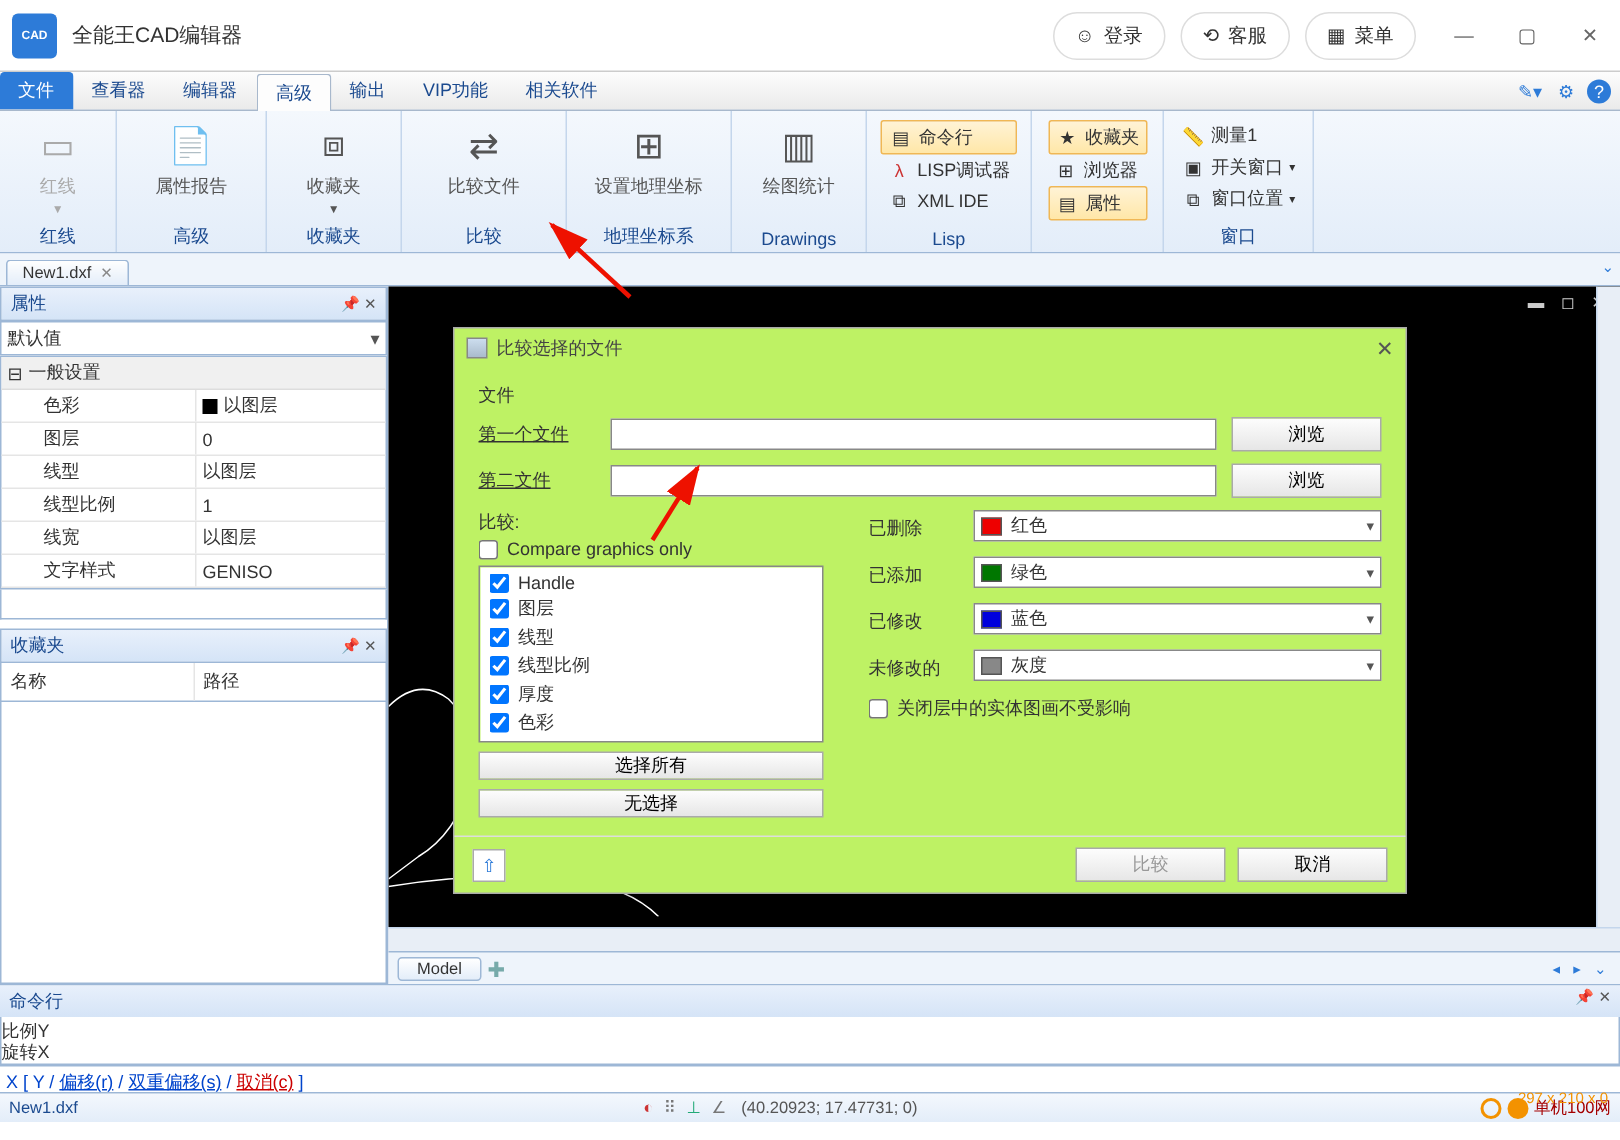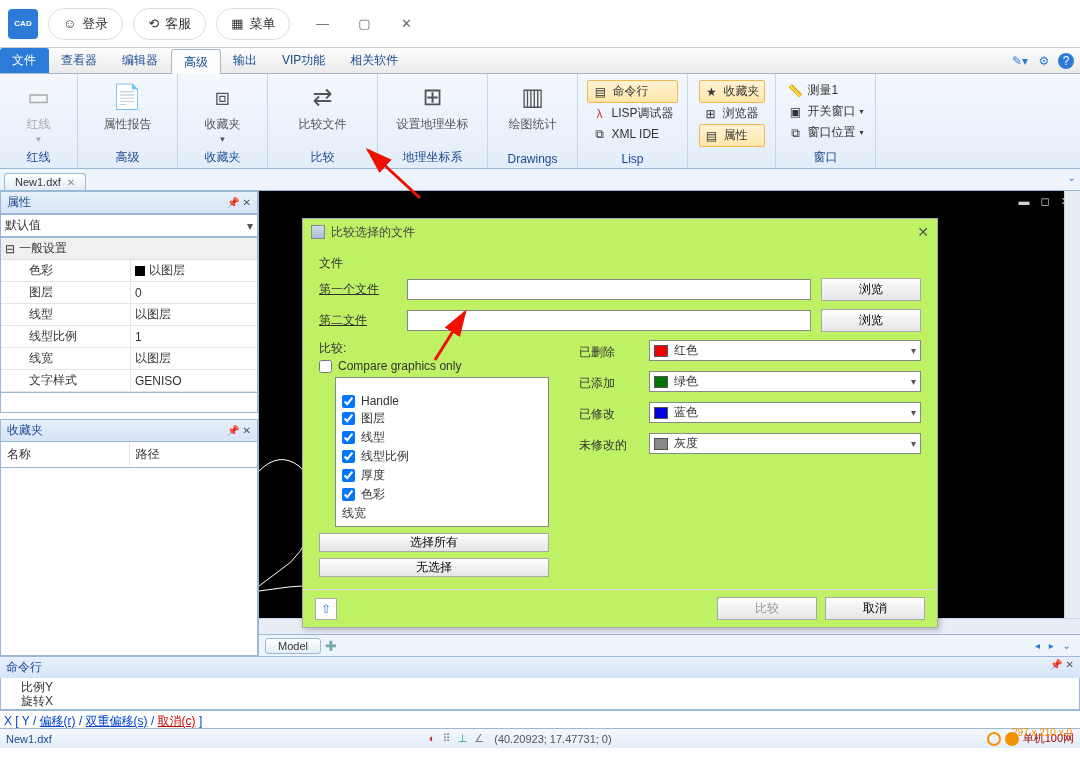--- a/index.html
+++ b/index.html
@@ -70,21 +70,21 @@
 .modeltabs { height:22px; background:#eef4fb; border-top:1px solid #9db7d6; display:flex; align-items:center; padding:0 6px; gap:4px; position:relative; }
 .mtab { background:linear-gradient(#fff,#e3edf9); border:1px solid #9db7d6; padding:1px 12px; font-size:11px; border-radius:3px; }
 .modeltabs .nav { position:absolute; right:6px; color:#2d7bd8; font-size:10px; letter-spacing:3px; }
 .scrollbar-v { position:absolute; right:0; top:0; bottom:0; width:16px; background:#e8eef6; border-left:1px solid #c4d6ec; }
 .scrollbar-h-row { height:16px; background:#e8eef6; border-top:1px solid #c4d6ec; }
 
 
 .cmd-section { border-top:1px solid #9db7d6; }
 .cmd-head { background:linear-gradient(#e8f0fb,#d5e4f7); padding:2px 6px; font-size:12px; color:#1b4a8f; display:flex; }
 .cmd-head .pin { margin-left:auto; font-size:10px; color:#555; }
-.cmd-body { height:32px; background:#fff; border:1px solid #9db7d6; border-top:none; padding:2px 20px; font-size:12px; line-height:14px; font-family: SimSun, monospace; }
+.cmd-body { height:32px; background:#fff; border:1px solid #9db7d6; border-top:none; padding:2px 0; font-size:12px; line-height:14px; font-family: SimSun, monospace; }
 .cmd-input { height:18px; border-top:1px solid #9db7d6; background:#fff; padding:2px 4px; font-size:12px; color:#0044cc; font-family: SimSun, monospace; }
 .cmd-input .cancel { color:#cc0000; }
 
 
 .statusbar { height:20px; background:linear-gradient(#f4f8fd,#e3edf9); border-top:1px solid #9db7d6; display:flex; align-items:center; font-size:11px; padding:0 6px; gap:10px; }
 .statusbar .fname { color:#1b4a8f; }
 .status-center { margin-left:auto; display:flex; align-items:center; gap:8px; color:#555; }
 .status-icons span { margin:0 2px; color:#777; }
 .status-right { margin-left:auto; display:flex; align-items:center; gap:4px; }
 .logo100 { display:flex; align-items:center; gap:4px; }
@@ -101,21 +101,21 @@
 .fieldset-label { font-size:12px; margin:4px 0 6px 0; }
 .frow { display:flex; align-items:center; gap:10px; margin-bottom:8px; }
 .flabel { width:78px; font-size:12px;text-decoration:underline; }
 .finput { flex:1; height:21px; border:1px solid #888; background:#fff; }
 .fbtn { width:100px; height:23px; border:1px solid #aaa; background:linear-gradient(#fdfdfd,#e6e6e6); font-size:12px; cursor:pointer; }
 .fbtn.disabled { color:#999; }
 .settings-row { display:flex; gap:30px; margin-top:6px; }
 .settings-left { width:230px; }
 .chk { display:flex; align-items:center; gap:6px; font-size:12px; margin-bottom:4px; }
 .chk input { width:13px; height:13px; }
-.listbox { border:1px solid #888; background:#fff; height:150px; padding:16px 6px; overflow:auto;margin-left:16px; }
+.listbox { border:1px solid #888; background:#fff; height:118px; padding:3px 6px; overflow:auto; }
 .listbox .chk { margin-bottom:2px; }
 .btnrow { display:flex; gap:6px; margin-top:6px;flex-direction:column; }
 .btnrow .fbtn { flex:1; width:auto; }
 .settings-right { flex:1; }
 .color-row { display:flex; align-items:flex-end; gap:10px; margin-bottom:10px; }
 .clabel { width:60px; font-size:12px; }
 .csel { flex:1; height:21px; border:1px solid #888; background:#fff; display:flex; align-items:center; padding:0 4px; gap:6px; font-size:12px; position:relative; }
 .csel .csw { width:14px; height:12px; border:1px solid #555; }
 .csel .dd { margin-left:auto; color:#555; font-size:10px; }
 .dlg-footer { height:38px; border-top:1px solid #ddd; display:flex; align-items:center; padding:0 12px; gap:8px; }
@@ -124,20 +124,21 @@
 
 
 .arrow { position:absolute; pointer-events:none; }
 
 </style>
 </head>
 <body>
 
 <div class="titlebar">
   <div class="title-logo">CAD</div>
+  <div class="title-text">全能王CAD编辑器</div>
   <div class="title-btn">
       <span>☺</span>
       <span>登录</span>
     </div>
   <div class="title-btn">
       <span>⟲</span>
       <span>客服</span>
     </div>
   <div class="title-btn">
       <span>▦</span>
@@ -462,20 +463,24 @@
             </div>
           </div>
         <div class="color-row">
             <div class="clabel">未修改的</div>
             <div class="csel">
               <span class="csw" style="background:#888;"></span>
               <span>灰度</span>
               <span class="dd">▾</span>
             </div>
           </div>
+        <label class="chk" style="margin-top:4px;">
+            <input type="checkbox" style="">
+            <span>关闭层中的实体图画不受影响</span>
+          </label>
       </div>
     </div>
   </div>
   <div class="dlg-footer">
     <div class="up">⇧</div>
     <div class="spacer"></div>
     <button class="fbtn disabled">比较</button>
     <button class="fbtn">取消</button>
   </div>
 </div>

